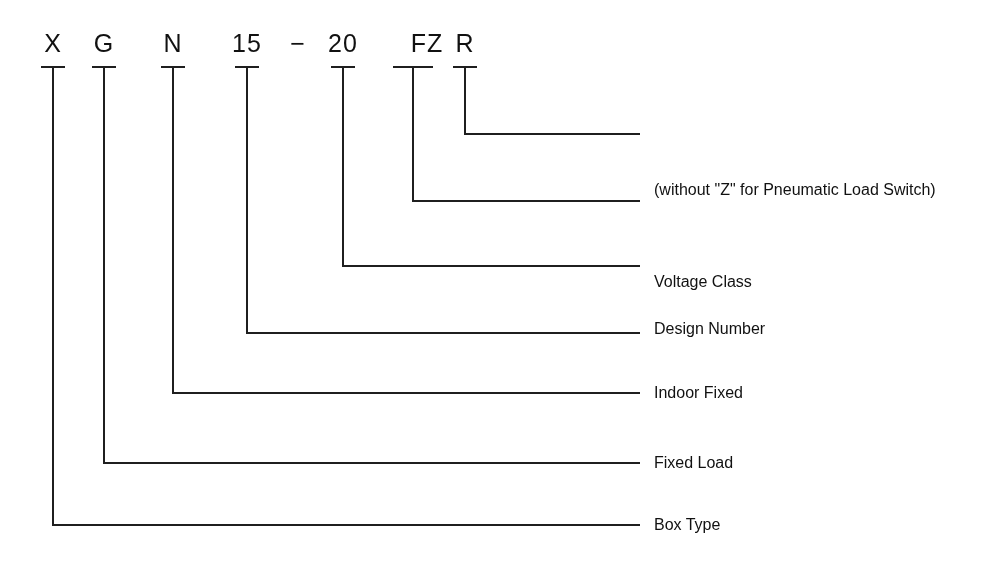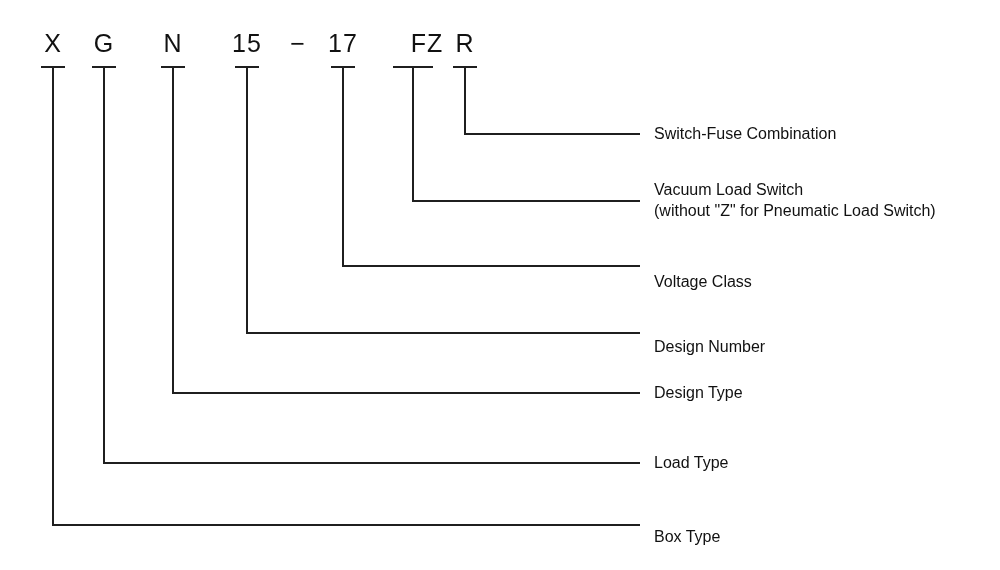--- a/index.html
+++ b/index.html
@@ -59,55 +59,53 @@
 </head>
 <body>
 
 <div class="canvas">
 
   <span class="code-char" style="left:53px">X</span>
   <span class="code-char" style="left:104px">G</span>
   <span class="code-char" style="left:173px">N</span>
   <span class="code-char" style="left:247px">15</span>
   <span class="code-char" style="left:298px">−</span>
-  <span class="code-char" style="left:343px">17</span>
+  <span class="code-char" style="left:343px">20</span>
   <span class="code-char" style="left:427px">FZ</span>
   <span class="code-char" style="left:465px">R</span>
 
   <div class="tick" style="left:453px;top:66px;width:24px"></div>
   <div class="vline" style="left:464px;height:69px"></div>
   <div class="hline" style="left:464px;top:133px;width:176px"></div>
-  <div class="leader-label" style="top:124px">Switch-Fuse Combination</div>
 
   <div class="tick" style="left:393px;top:66px;width:40px"></div>
   <div class="vline" style="left:412px;height:136px"></div>
   <div class="hline" style="left:412px;top:200px;width:228px"></div>
   <div class="leader-label two-line" style="top:179px">
-    <span>Vacuum Load Switch</span>
     <span>(without "Z" for Pneumatic Load Switch)</span>
   </div>
 
   <div class="tick" style="left:331px;top:66px;width:24px"></div>
   <div class="vline" style="left:342px;height:201px"></div>
   <div class="hline" style="left:342px;top:265px;width:298px"></div>
   <div class="leader-label" style="top:272px">Voltage Class</div>
 
   <div class="tick" style="left:235px;top:66px;width:24px"></div>
   <div class="vline" style="left:246px;height:268px"></div>
   <div class="hline" style="left:246px;top:332px;width:394px"></div>
-  <div class="leader-label" style="top:337px">Design Number</div>
+  <div class="leader-label" style="top:319px">Design Number</div>
 
   <div class="tick" style="left:161px;top:66px;width:24px"></div>
   <div class="vline" style="left:172px;height:328px"></div>
   <div class="hline" style="left:172px;top:392px;width:468px"></div>
-  <div class="leader-label" style="top:383px">Design Type</div>
+  <div class="leader-label" style="top:383px">Indoor Fixed</div>
 
   <div class="tick" style="left:92px;top:66px;width:24px"></div>
   <div class="vline" style="left:103px;height:398px"></div>
   <div class="hline" style="left:103px;top:462px;width:537px"></div>
-  <div class="leader-label" style="top:453px">Load Type</div>
+  <div class="leader-label" style="top:453px">Fixed Load</div>
 
   <div class="tick" style="left:41px;top:66px;width:24px"></div>
   <div class="vline" style="left:52px;height:460px"></div>
   <div class="hline" style="left:52px;top:524px;width:588px"></div>
-  <div class="leader-label" style="top:527px">Box Type</div>
+  <div class="leader-label" style="top:515px">Box Type</div>
 
 </div>
 
 </body></html>

